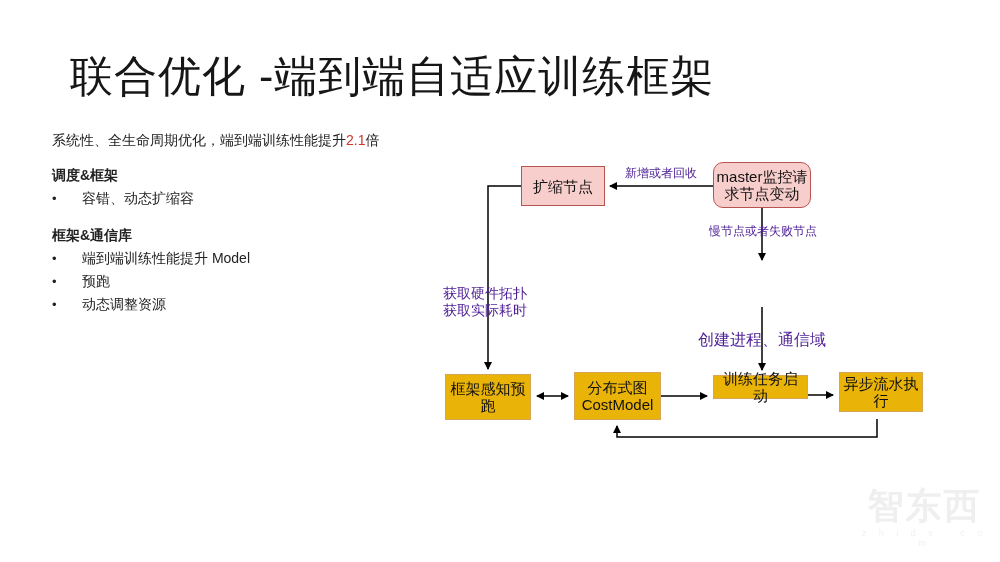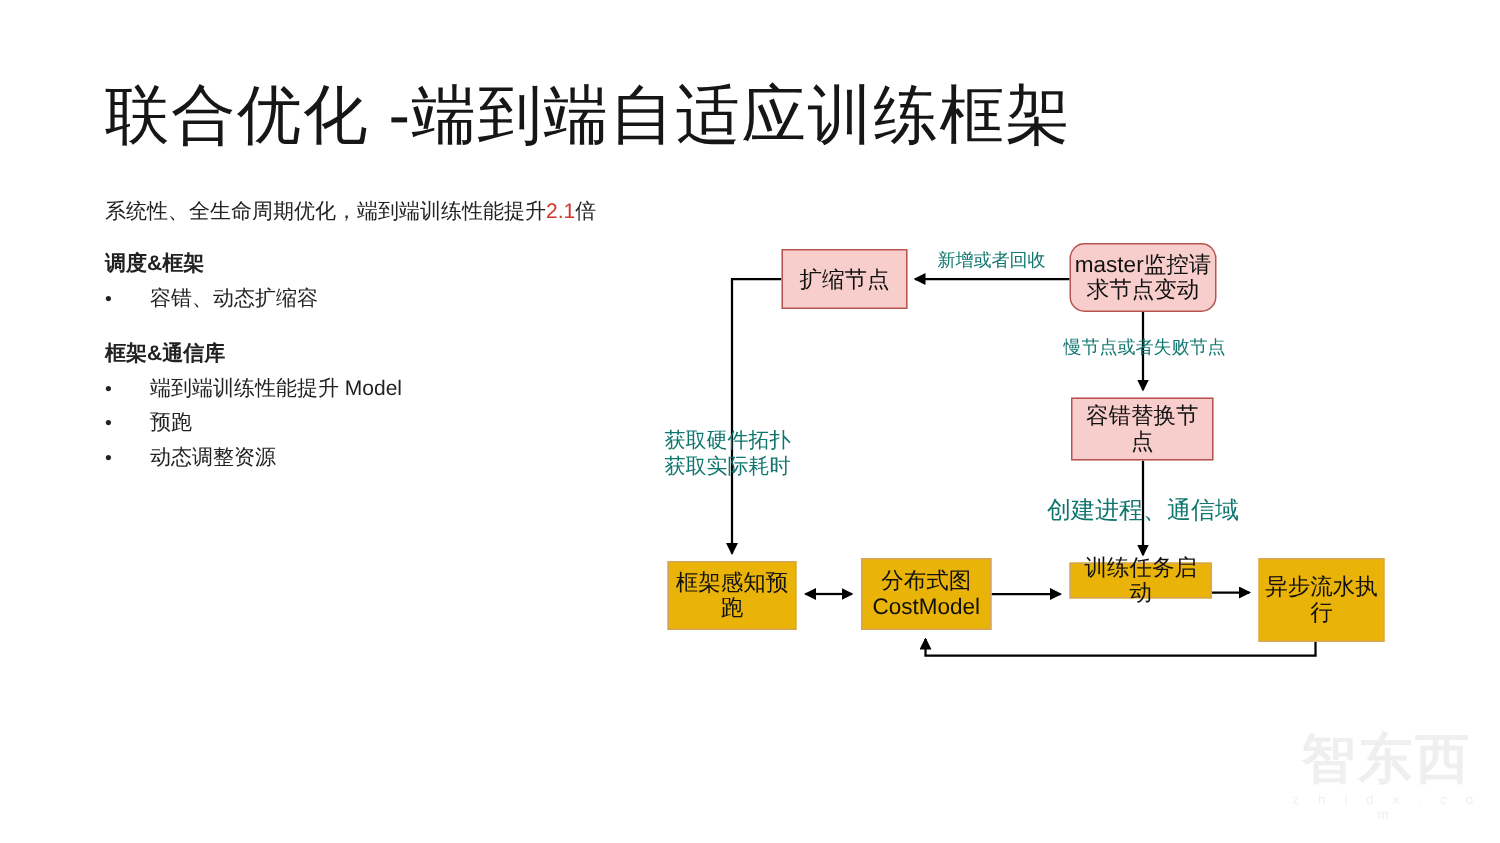--- a/index.html
+++ b/index.html
@@ -6,50 +6,50 @@
   body{
     width:1000px;height:562px;background:#ffffff;position:relative;overflow:hidden;
     font-family:"Liberation Sans","DejaVu Sans",sans-serif;color:#1a1a1a;
   }
   .slide{position:absolute;inset:0;}
   
   .page-title{
     position:absolute;left:70px;top:48px;margin:0;
     font-size:43px;font-weight:300;letter-spacing:1px;color:#161616;white-space:nowrap;
   }
-  .left-panel{position:absolute;left:70px;top:131px;width:390px;font-size:14px;line-height:19px;color:#222;}
+  .left-panel{position:absolute;left:52px;top:131px;width:390px;font-size:14px;line-height:19px;color:#222;}
   .intro{margin:0 0 0 0;}
   .red{color:#D0342C;}
   .sec-head{font-weight:700;margin:16px 0 4px 0;}
   .sec-head.second{margin-top:18px;}
   .bullet{display:flex;margin:0 0 4px 0;}
   .bullet .dot{width:30px;flex:0 0 30px;font-size:13px;}
   
   .connectors{position:absolute;left:0;top:0;width:1000px;height:562px;}
   .node{
     position:absolute;display:flex;align-items:center;justify-content:center;
     text-align:center;font-size:15px;line-height:17px;color:#111;box-sizing:border-box;
     border-radius:0;padding:2px;
   }
   .node-pink{background:#F8CECC;border:1.6px solid #B85450;}
   .node-yellow{background:#eab308;border:1.6px solid #D6A556;text-align:center;}
   .node.rounded{border-radius:10px;}
-  .edge-label{position:absolute;color:#0f766e;text-align:center;}
+  .edge-label{position:absolute;color:#4c1d95;text-align:center;}
   #lbl-add{left:608px;top:165px;width:106px;font-size:12px;}
   #lbl-slow{left:692px;top:223px;width:142px;font-size:12px;}
   #lbl-create{left:691px;top:330px;width:142px;font-size:16px;}
   #lbl-get{left:443px;top:285px;width:100px;font-size:14px;line-height:17px;text-align:left;}
   
   #node-scale   {left:521px;top:166px;width:84px;height:40px;}
   #node-master  {left:713px;top:162px;width:98px;height:46px;}
   #node-fault   {left:714px;top:265px;width:95px;height:42px;}
   #node-train   {left:713px;top:375px;width:95px;height:24px;}
   #node-prerun  {left:445px;top:374px;width:86px;height:46px;}
   #node-cost    {left:574px;top:372px;width:87px;height:48px;}
-  #node-async   {left:839px;top:372px;width:84px;height:56px;}
+  #node-async   {left:839px;top:372px;width:84px;height:40px;}
   
   .watermark{position:absolute;left:852px;top:486px;width:145px;text-align:center;color:#efefef;user-select:none;}
   .watermark .logo{font-size:36px;font-weight:700;letter-spacing:2px;line-height:40px;}
   .watermark .site{font-size:9px;letter-spacing:5px;margin-top:2px;color:#f0f0f0;}
 </style>
 </head>
 <body>
 
 <div class="slide">
 
@@ -101,21 +101,20 @@
       <path d="M661,396 L707,396" marker-end="url(#ah)"></path>
 
       <path d="M808,395 L833,395" marker-end="url(#ah)"></path>
 
       <path d="M877,419 L877,437 L617,437 L617,426" marker-end="url(#ah)"></path>
     </g>
   </svg>
 
   <div class="node node-pink" id="node-scale">扩缩节点</div>
   <div class="node node-pink rounded" id="node-master">master监控请求节点变动</div>
-  <div class="node node-pink" id="node-fault">容错替换节点</div>
   <div class="node node-yellow" id="node-train">训练任务启动</div>
   <div class="node node-yellow" id="node-prerun">框架感知预跑</div>
   <div class="node node-yellow" id="node-cost">
     <div>
       <div>分布式图</div>
       <div>CostModel</div>
     </div>
   </div>
   <div class="node node-yellow" id="node-async">异步流水执行</div>
 

